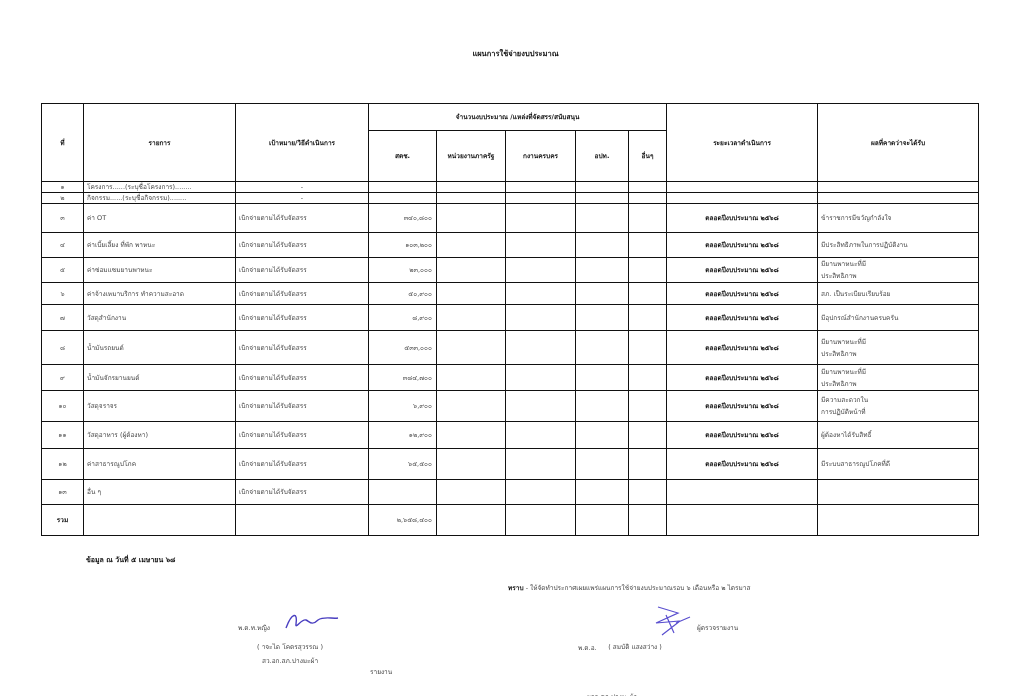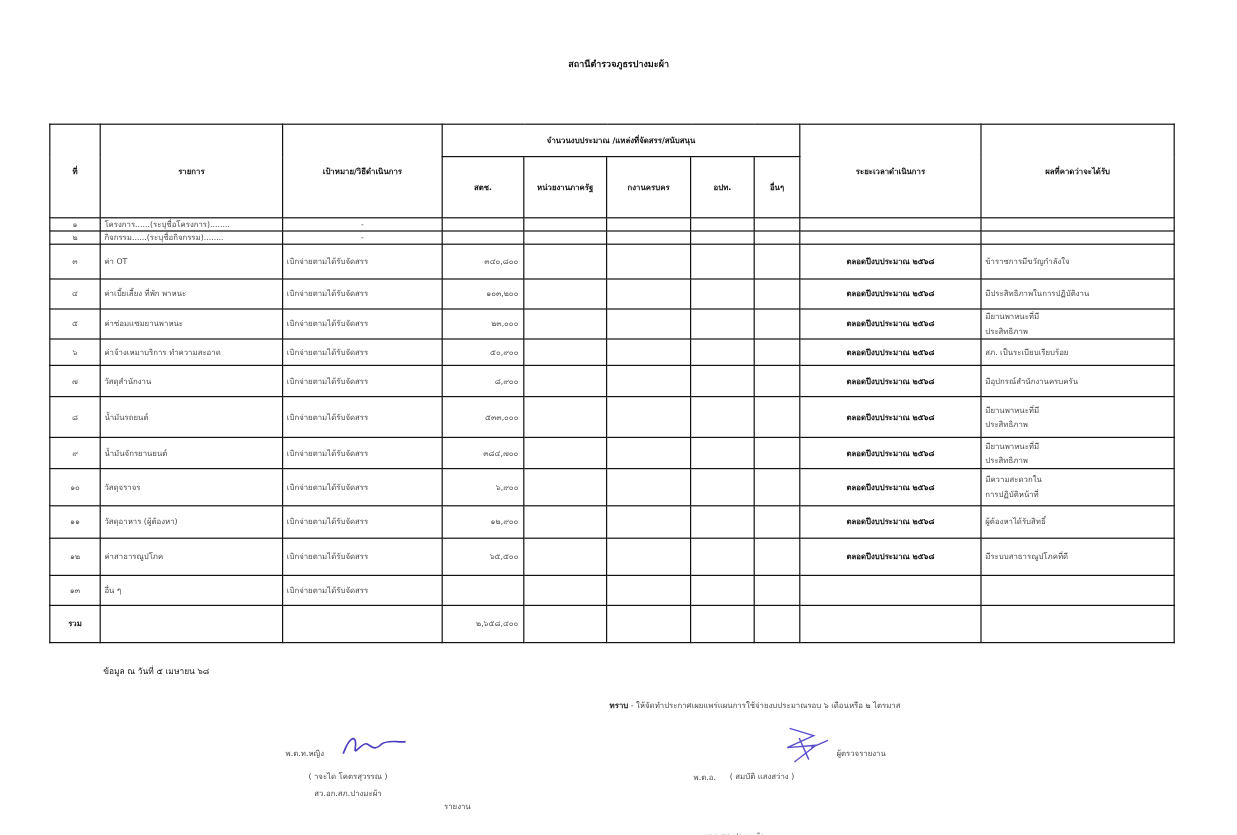--- a/index.html
+++ b/index.html
@@ -24,35 +24,35 @@
   table.plan th { font-weight: bold; text-align: center; color: #111; }
   .c-no { text-align: center; color: #555; }
   .c-item { text-align: left; color: #444; }
   .c-target { text-align: left; color: #444; }
   .c-target.dash { text-align: center; }
   .c-budget { text-align: right; color: #555; padding-right: 4px !important; }
   .c-period { text-align: center; font-weight: bold; color: #111; }
   .c-result { text-align: left; color: #444; white-space: normal !important; line-height: 12px; }
   .total-label { font-weight: bold; text-align: center; color: #111; }
   .note {
-    position: absolute; left: 86px; top: 554px; font-size: 7px; font-weight: normal; color: #111;
+    position: absolute; left: 86px; top: 554px; font-size: 7px; font-weight: bold; color: #111;
   }
   .ack {
     position: absolute; left: 508px; top: 583px; font-size: 6.5px; color: #444;
   }
   .ack b { color: #111; }
   .sig { position: absolute; font-size: 6.5px; color: #444; }
   .sig-center { text-align: center; }
   svg.signature { position: absolute; }
 </style>
 </head>
 <body>
 
 <div class="title-block">
-  <div>สถานีตำรวจภูธรปางมะผ้า</div>
+  <div>แผนการใช้จ่ายงบประมาณ</div>
 </div>
 
 <table class="plan">
   <colgroup>
     <col style="width:42px">
       <col style="width:152px">
       <col style="width:133px">
     <col style="width:68px">
       <col style="width:69px">
       <col style="width:70px">

